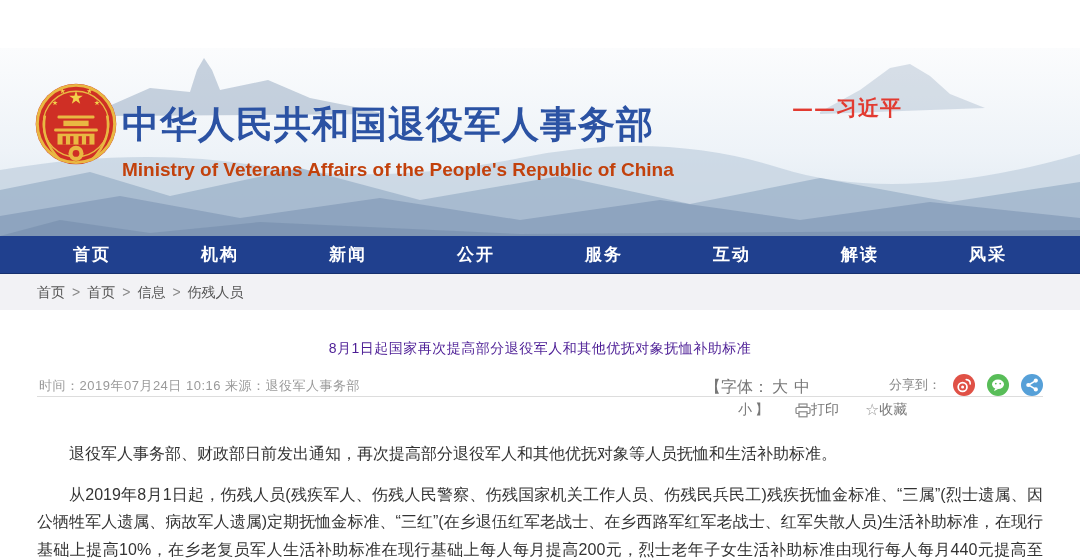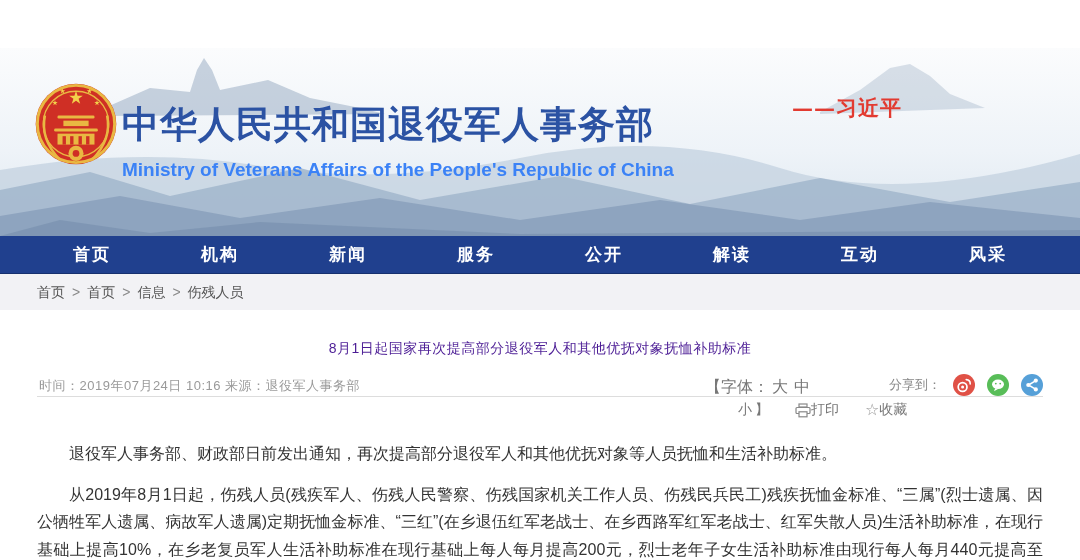--- a/index.html
+++ b/index.html
@@ -6,21 +6,21 @@
   html,body { background:#fff; }
   body { font-family:"Liberation Sans","DejaVu Sans",sans-serif; }
   .page { position:relative; width:1080px; height:560px; background:#fff; overflow:hidden;margin-top:48px; }
 
   
   .banner { position:relative; width:1080px; height:188px; overflow:hidden; }
   .banner-bg { position:absolute; inset:0; }
   .emblem { position:absolute; left:34px; top:30px; width:84px; height:92px; }
   .site-titles { position:absolute; left:122px; top:52px; }
   .site-title-cn { font-size:37px; font-weight:bold; color:#2b52a3; letter-spacing:1px; white-space:nowrap; }
-  .site-title-en { margin-top:9px; font-size:19px; font-weight:bold; color:#3b82f6; white-space:nowrap; }
+  .site-title-en { margin-top:9px; font-size:19px; font-weight:bold; color:#c2410c; white-space:nowrap; }
   .quote { position:absolute; left:706px; top:38px; width:296px; color:#e23a30;
            font-family:"DejaVu Serif","Liberation Serif",serif; font-weight:bold;
            font-size:21px; line-height:29px; letter-spacing:1px; }
   .quote-text { text-indent:2em; }
   .quote-sign { text-align:center; padding-right:14px; margin-top:7px; }
 
   
   .nav { display:flex; align-items:center; width:1080px; height:38px; background:#20408e;
          border-bottom:1px solid #16306e; padding:0 28px; }
   .nav-item { flex:1; text-align:center; color:#fff; font-size:17px; font-weight:bold;
@@ -113,24 +113,24 @@
 
     <div class="quote">
       <div class="quote-sign">——习近平</div>
     </div>
   </div>
 
   <div class="nav">
     <div class="nav-item">首页</div>
     <div class="nav-item">机构</div>
     <div class="nav-item">新闻</div>
+    <div class="nav-item">公开</div>
     <div class="nav-item">服务</div>
-    <div class="nav-item">公开</div>
+    <div class="nav-item">互动</div>
     <div class="nav-item">解读</div>
-    <div class="nav-item">互动</div>
     <div class="nav-item">风采</div>
   </div>
 
   <div class="crumbbar">
     <span class="crumb">首页</span><span class="crumb-sep">&gt;</span><span class="crumb">首页</span><span class="crumb-sep">&gt;</span><span class="crumb">信息</span><span class="crumb-sep">&gt;</span><span class="crumb">伤残人员</span>
   </div>
 
   <div class="content">
     <div class="article-title">8月1日起国家再次提高部分退役军人和其他优抚对象抚恤补助标准</div>
 

